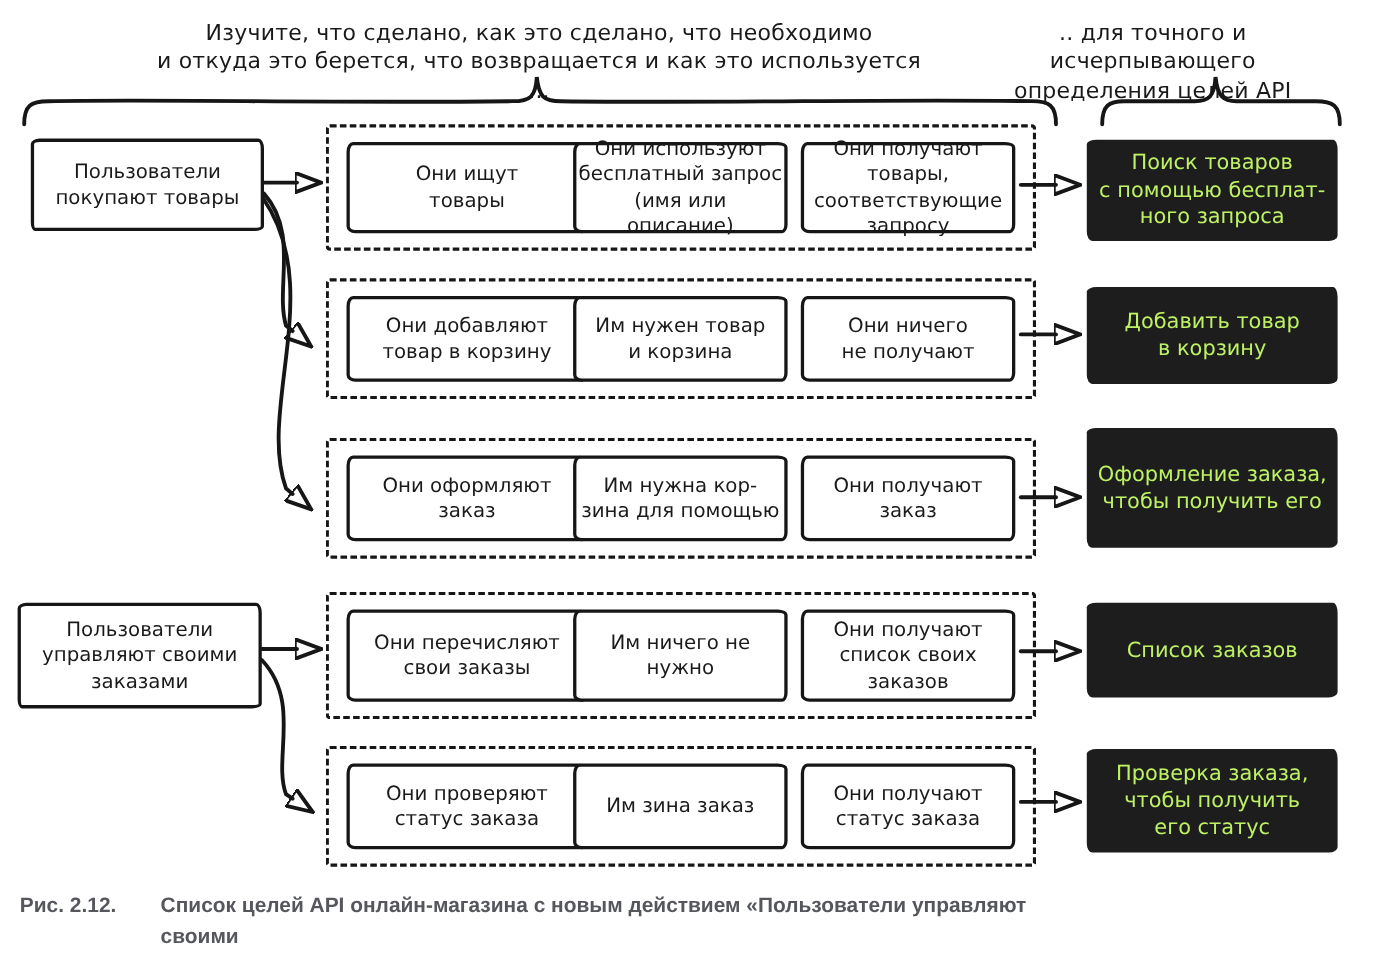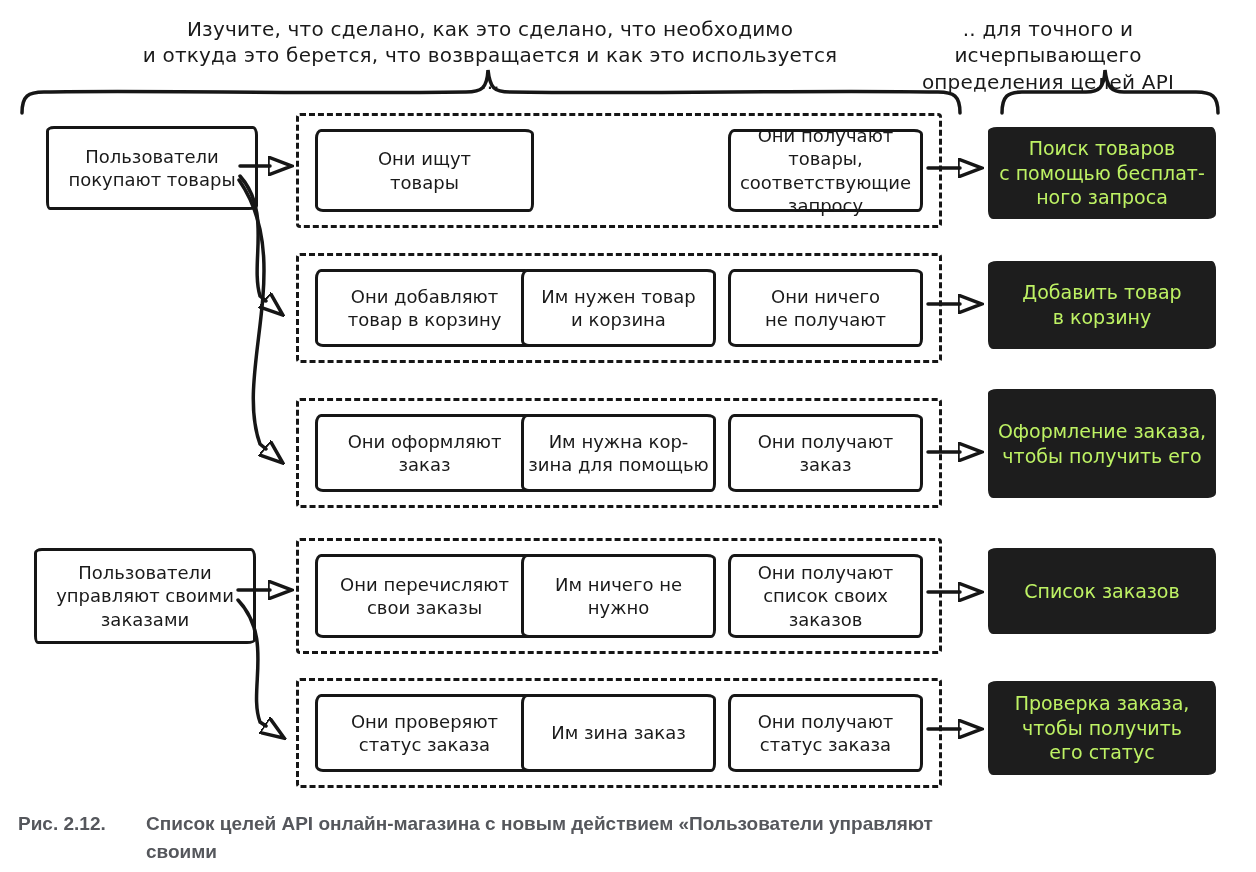--- a/index.html
+++ b/index.html
@@ -15,21 +15,21 @@
   #annot-study{left:140px;top:16px;width:700px;text-align:center;}
   #annot-define{left:868px;top:0;width:360px;text-align:center;margin-top:16px;}
   
   .sketchbox{
     position:absolute;display:flex;align-items:center;justify-content:center;
     text-align:center;background:#ffffff;border:3px solid #161616;
     border-radius:8px 5px 9px 4px / 5px 9px 4px 8px;
     font-size:18px;line-height:1.28;white-space:pre-line;box-sizing:border-box;
   }
   
-  .actor{z-index:2;margin-left:18px;}
+  .actor{z-index:2;}
   #actor-0{left:28px;top:126px;width:212px;height:84px;}
   #actor-1{left:16px;top:548px;width:222px;height:96px;}
   
   .group{
     position:absolute;left:296px;width:646px;border:3px dashed #161616;
     border-radius:4px;box-sizing:border-box;background:#ffffff;z-index:1;
   }
   .step{
     position:absolute;top:13px;bottom:13px;display:flex;align-items:center;justify-content:center;
     text-align:center;background:#ffffff;border:3px solid #161616;
@@ -70,20 +70,23 @@
 
   <div class="sketchbox actor" id="actor-0">Пользователи
 покупают товары</div>
   <div class="sketchbox actor" id="actor-1">Пользователи
 управляют своими
 заказами</div>
 
   <div class="group" style="top:113px;height:115px">
     <div class="step s1">Они ищут
 товары</div>
+    <div class="step s2">Они используют
+бесплатный запрос
+(имя или описание)</div>
     <div class="step s3">Они получают товары,
 соответствующие
 запросу</div>
   </div>
   <div class="goal" style="top:127px;height:92px">Поиск товаров
 с помощью бесплат-
 ного запроса</div>
 
   <div class="group" style="top:253px;height:110px">
     <div class="step s1">Они добавляют

